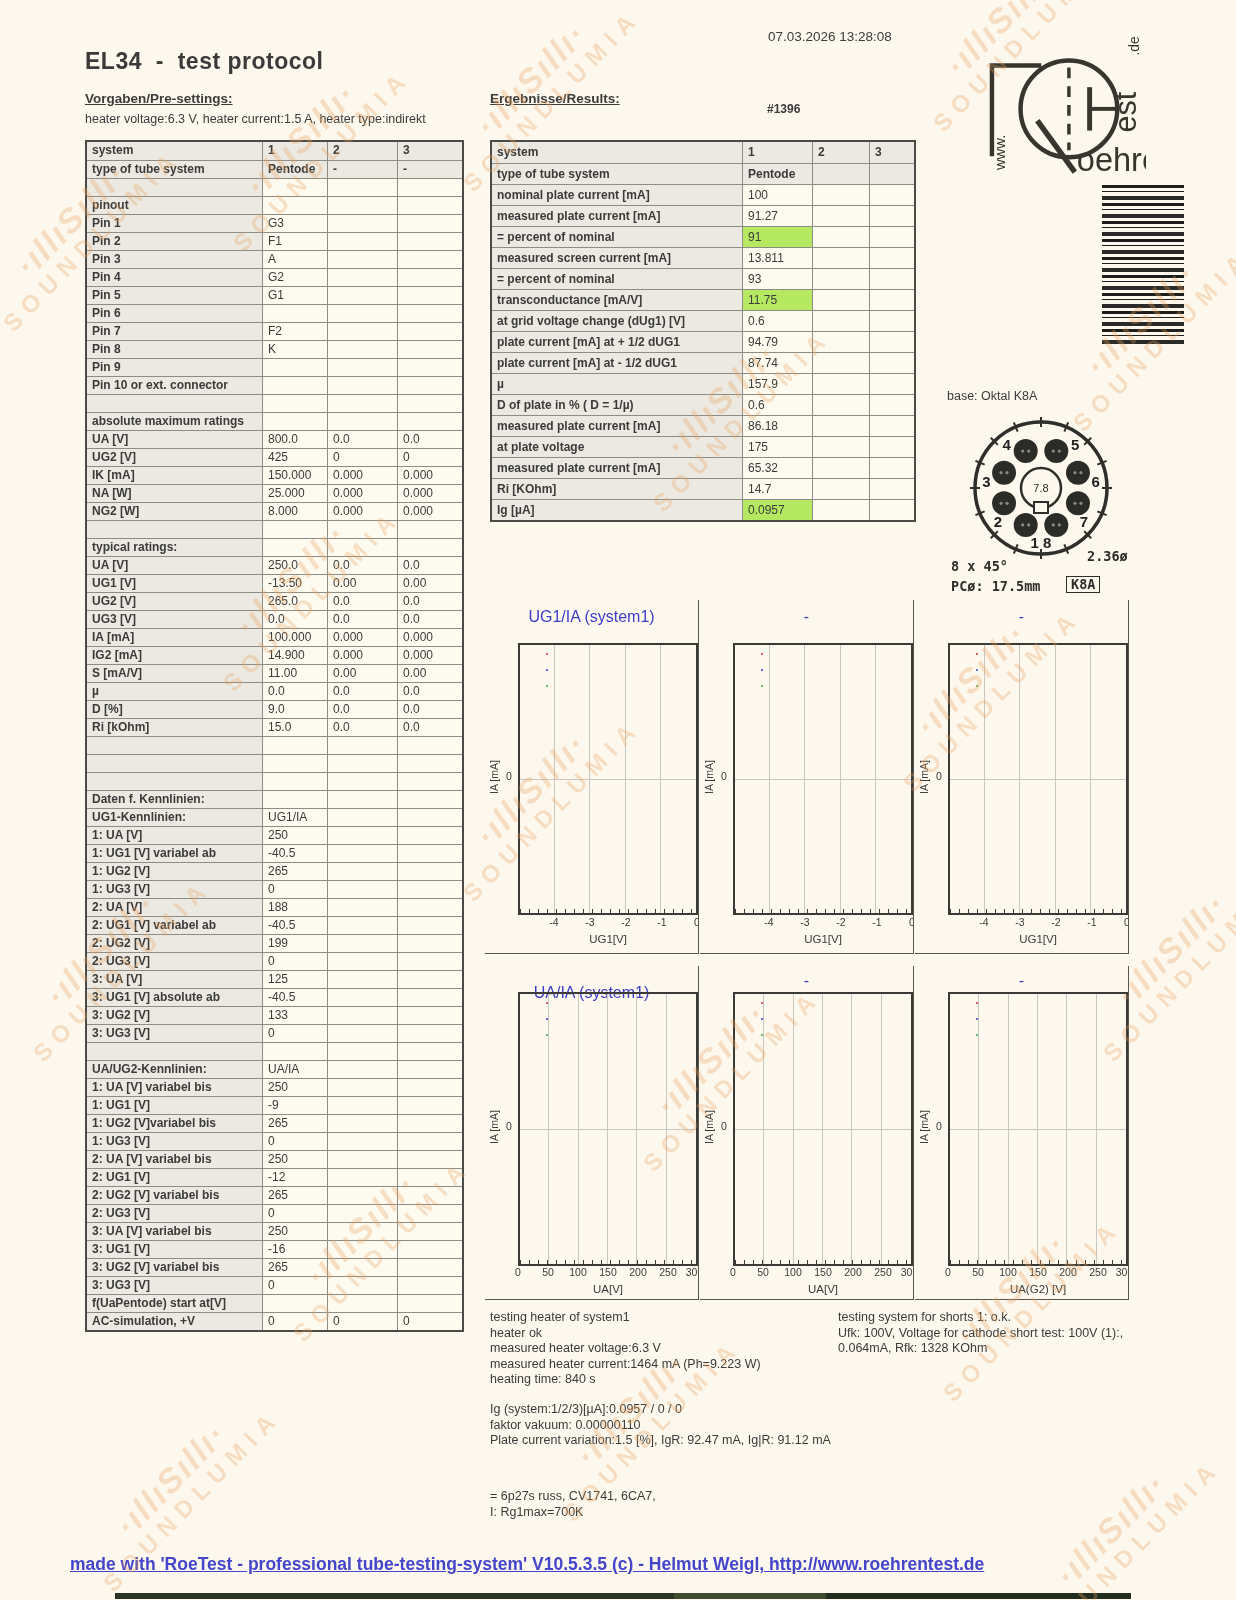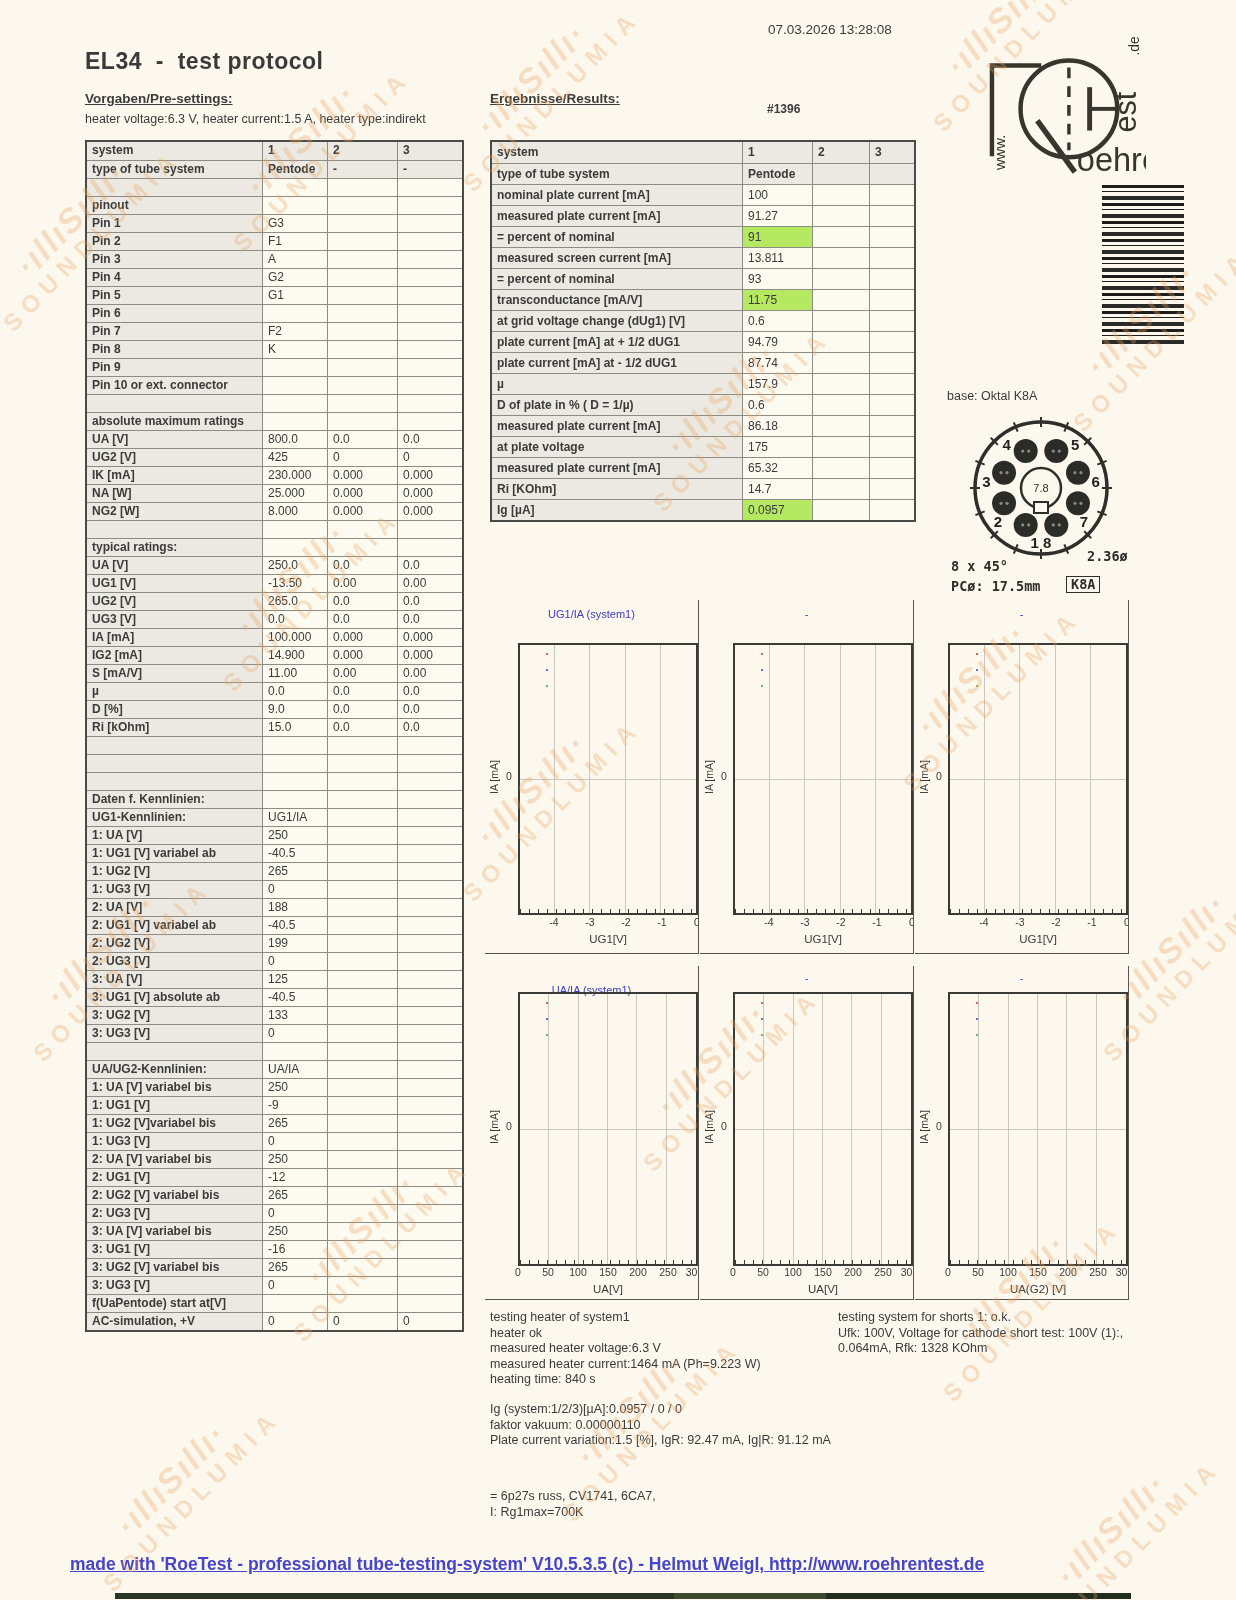--- a/index.html
+++ b/index.html
@@ -1,21 +1,21 @@
 <!DOCTYPE html>
 <html><head>
 <meta charset="utf-8">
 <style>
   html,body{margin:0;padding:0;}
   body{width:1236px;height:1600px;position:relative;background:#fdf8ee;
        font-family:"Liberation Sans",sans-serif;color:#3b3b3b;overflow:hidden;}
   .abs{position:absolute;}
   
   #page-title{left:85px;top:48px;font-size:23px;font-weight:bold;color:#3a3a3a;white-space:pre;letter-spacing:.5px;}
-  #datetime{left:768px;top:22px;font-size:13.5px;}
+  #datetime{left:768px;top:29px;font-size:13.5px;}
   #serial{left:767px;top:102px;font-size:12px;font-weight:bold;}
   .sec-head{font-size:13.5px;font-weight:bold;text-decoration:underline;}
   #pre-head{left:85px;top:91px;}
   #res-head{left:490px;top:91px;}
   #pre-line{left:85px;top:112px;font-size:12.5px;}
   
   .tbl{position:absolute;border:2px solid #4a4a46;}
   .trow{display:flex;}
   .tl,.tv{box-sizing:border-box;border-top:1px solid #8d8d86;border-left:none;
           padding:0 0 0 5px;overflow:hidden;white-space:nowrap;}
@@ -39,21 +39,21 @@
   
   #base-label{left:947px;top:345px;font-size:12.5px;margin-top:44px;}
   #socket{left:955px;top:408px;width:175px;height:175px;}
   .dim{font-family:"DejaVu Sans Mono",monospace;font-weight:bold;font-size:13.5px;color:#2d2d2a;}
   #dim2{left:1040px;top:548px;margin-left:47px;}
   #dim1{left:951px;top:558px;}
   #dim3{left:951px;top:578px;}
   #keybox{left:1066px;top:576px;border:1.5px solid #2d2d2a;padding:0 4px;line-height:15px;}
   
   .chart-cell{position:absolute;width:213px;border-right:1.5px solid #56564f;border-bottom:1.5px solid #56564f;overflow:hidden;}
-  .chart-title{position:absolute;left:0;right:0;text-align:center;color:#3c3cc8;font-size:11px;}
+  .chart-title{position:absolute;left:0;right:0;text-align:center;color:#3c3cc8;font-size:16px;}
   .ylab{position:absolute;left:3px;writing-mode:vertical-rl;transform:rotate(180deg);font-size:10.5px;display:flex;align-items:center;justify-content:center;}
   .yzero{position:absolute;font-size:10.5px;}
   .plot{position:absolute;right:0;border:2px solid #3a3a36;}
   .vgrid{position:absolute;top:0;bottom:0;width:1px;background:#c9c7bf;}
   .hgrid{position:absolute;left:0;right:0;top:50%;height:1px;background:#c9c7bf;}
   .mticks{position:absolute;left:0;right:0;bottom:0;height:4px;
     background:repeating-linear-gradient(to right,#3a3a36 0 1px,rgba(0,0,0,0) 1px 9px);}
   .ldot{position:absolute;width:2px;height:2px;border-radius:1px;}
   .tickrow{position:absolute;right:0;height:14px;font-size:10.5px;}
   .tick{position:absolute;transform:translateX(-50%);}
@@ -202,21 +202,21 @@
       <div class="tv c3">0.0</div>
     </div>
     <div class="trow">
       <div class="tl">UG2 [V]</div>
       <div class="tv c1">425</div>
       <div class="tv c2">0</div>
       <div class="tv c3">0</div>
     </div>
     <div class="trow">
       <div class="tl">IK [mA]</div>
-      <div class="tv c1">230.000</div>
+      <div class="tv c1">150.000</div>
       <div class="tv c2">0.000</div>
       <div class="tv c3">0.000</div>
     </div>
     <div class="trow">
       <div class="tl">NA [W]</div>
       <div class="tv c1">25.000</div>
       <div class="tv c2">0.000</div>
       <div class="tv c3">0.000</div>
     </div>
     <div class="trow">

